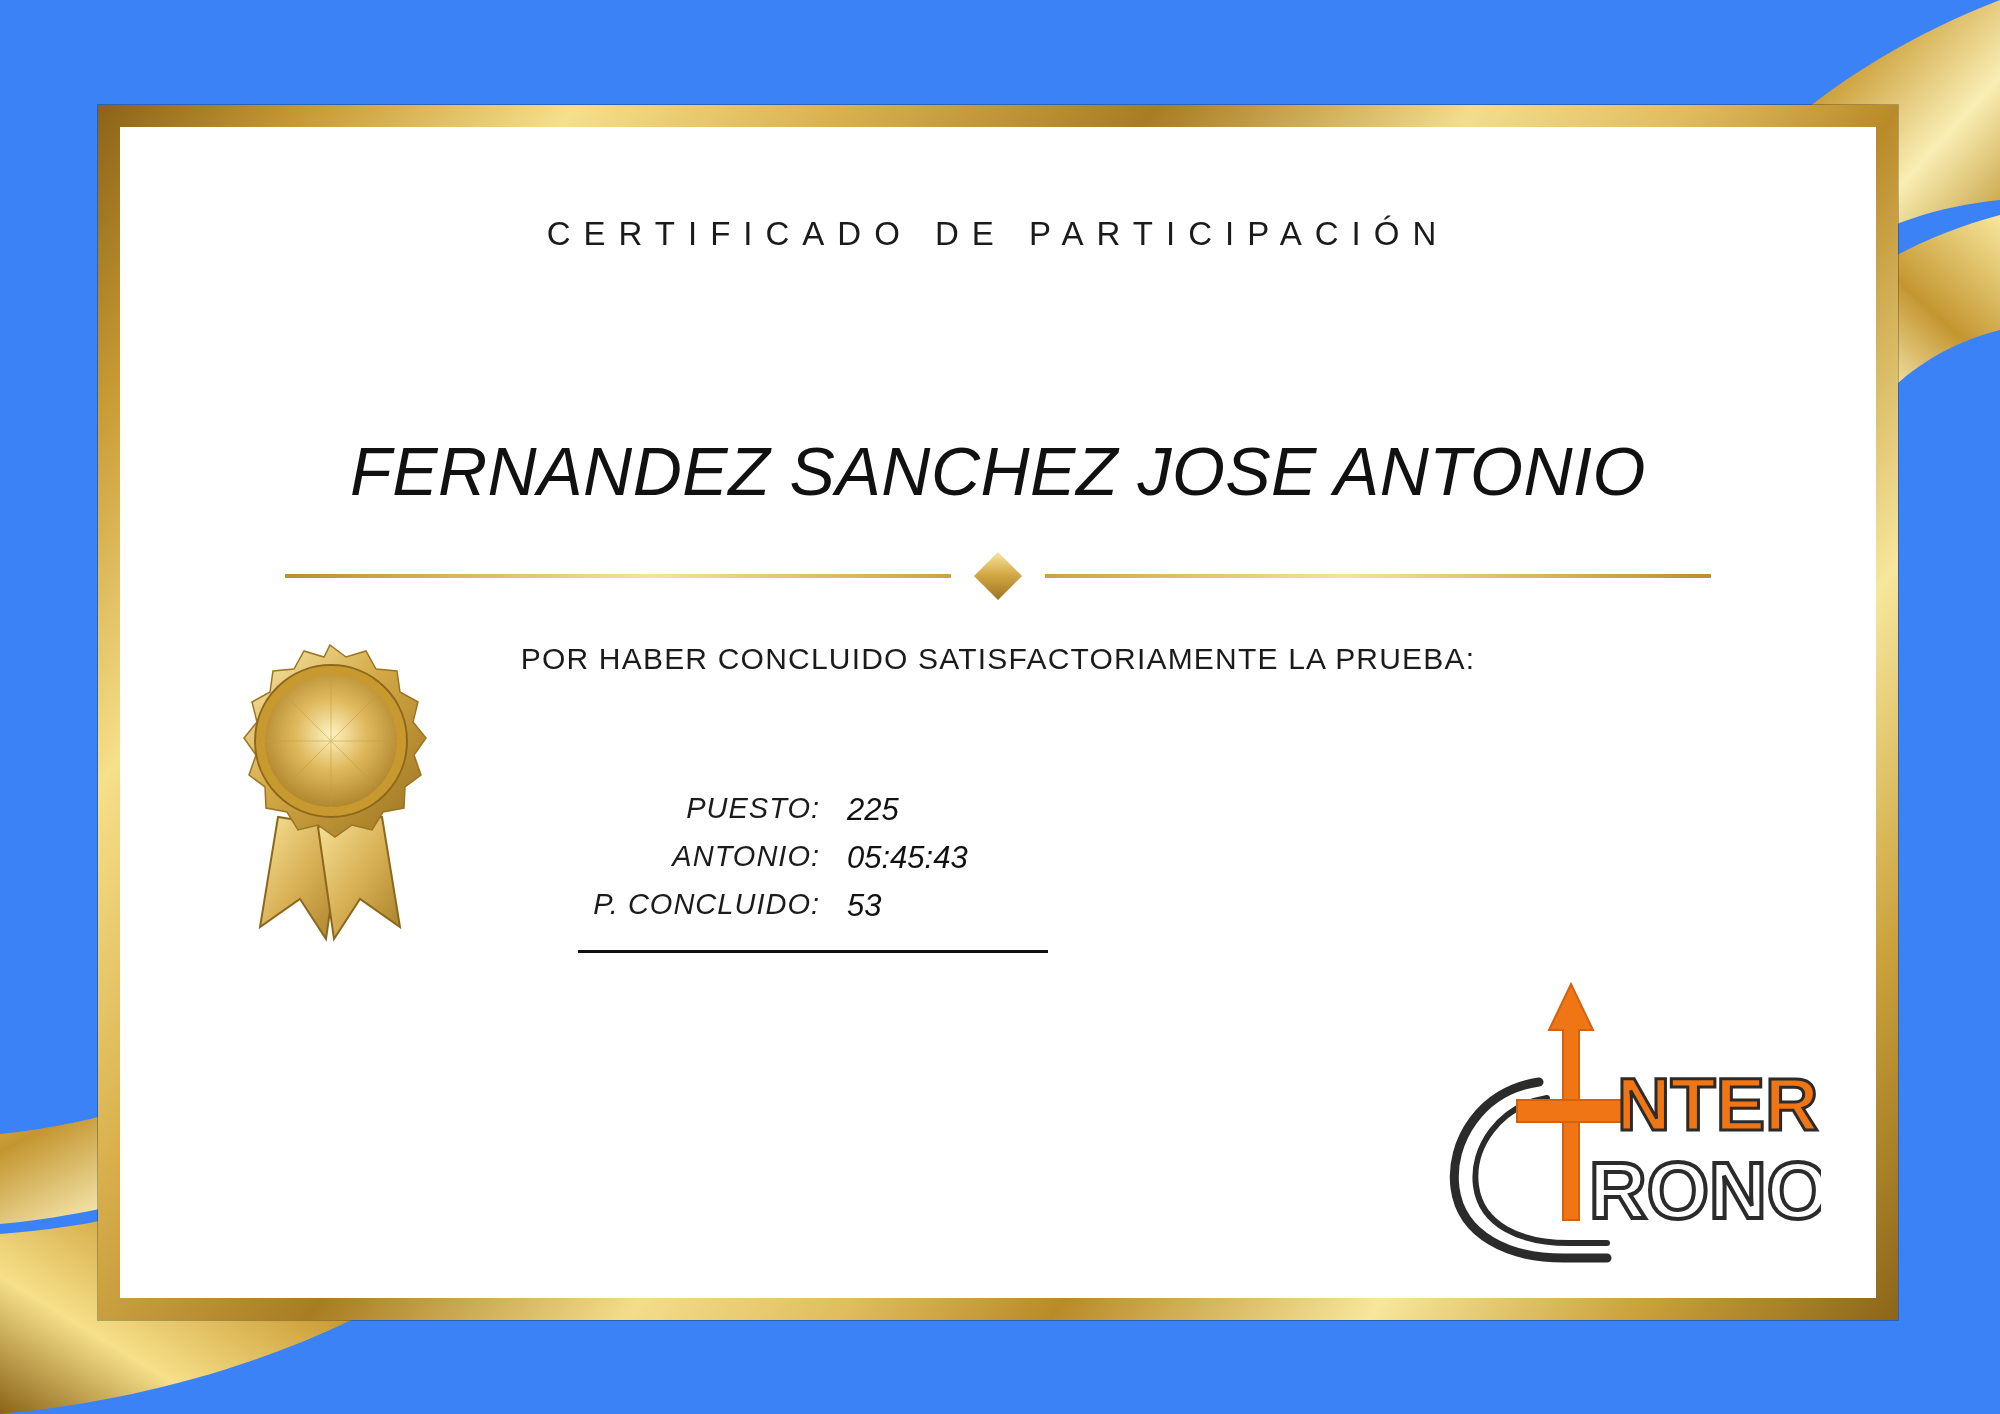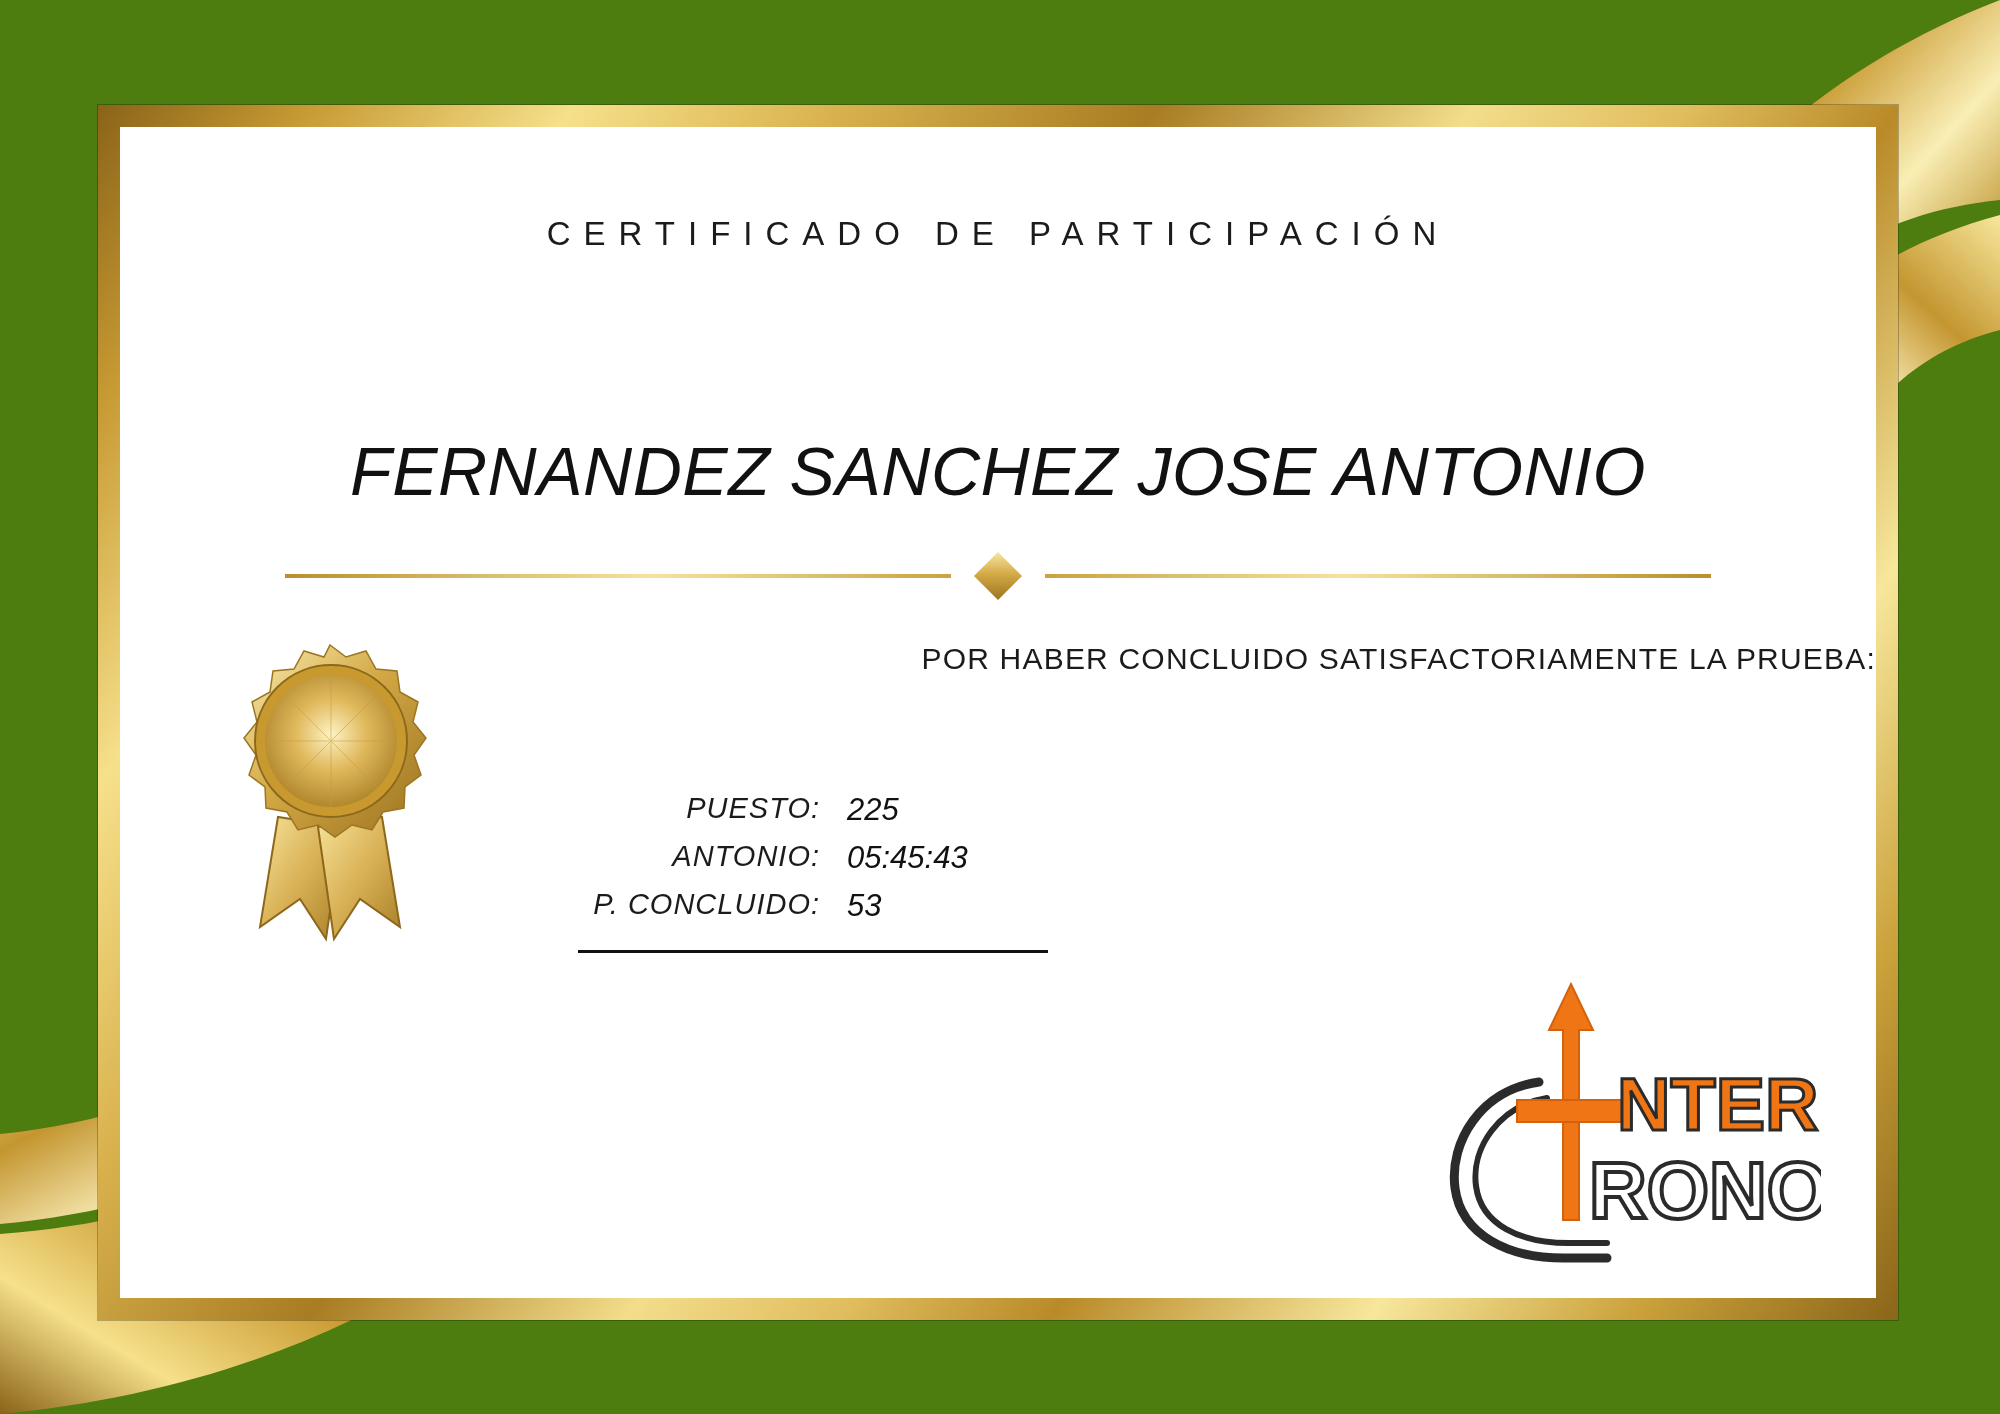--- a/index.html
+++ b/index.html
@@ -12,21 +12,21 @@
     height: 1414px;
     font-family: "Liberation Sans", sans-serif;
     overflow: hidden;
   }
 
   
   .certificate {
     position: relative;
     width: 2000px;
     height: 1414px;
-    background: #4d7c0f;
+    background: #3b82f6;
     overflow: hidden;
   }
 
   
   .corner-deco {
     position: absolute;
     pointer-events: none;
   }
   .corner-tr { top: 0; right: 0; width: 620px; height: 480px; }
   .corner-bl { bottom: 0; left: 0; width: 700px; height: 430px; }
@@ -113,21 +113,21 @@
     background: linear-gradient(135deg, #f7e6a2 0%, #d5ab47 45%, #9c7320 100%);
     flex: 0 0 auto;
   }
 
   
   .subtitle {
     position: absolute;
     top: 515px;
     left: 0;
     right: 0;
-    text-align: right;
+    text-align: center;
     font-size: 30px;
     letter-spacing: 1.2px;
     color: #1b1b1b;
     white-space: nowrap;
   }
 
   
   .results {
     position: absolute;
     top: 665px;

